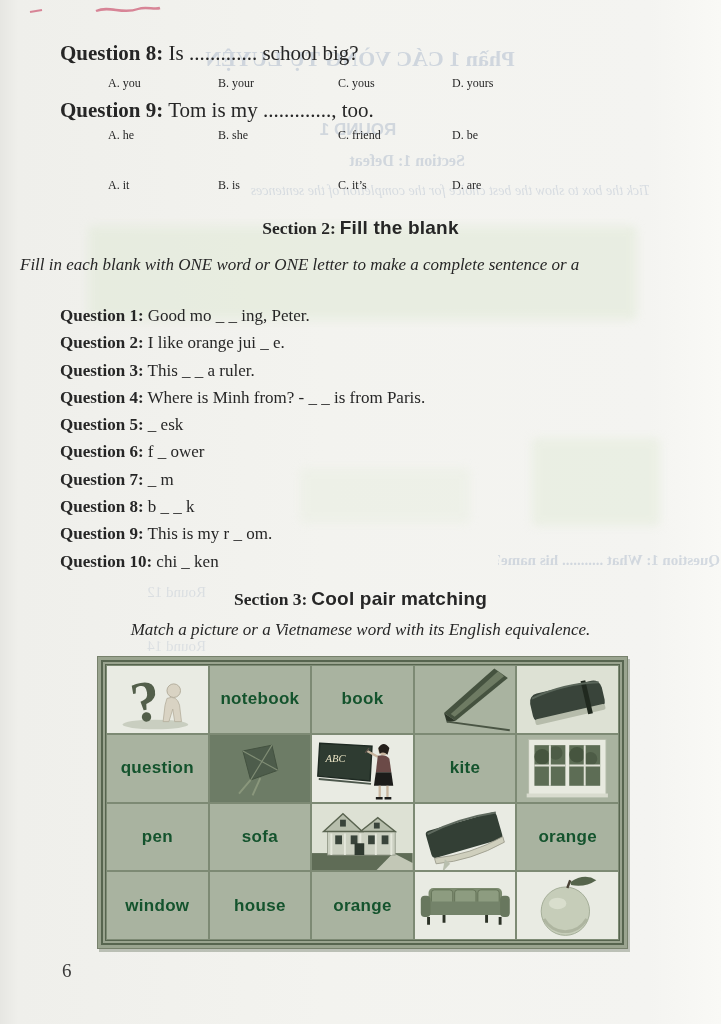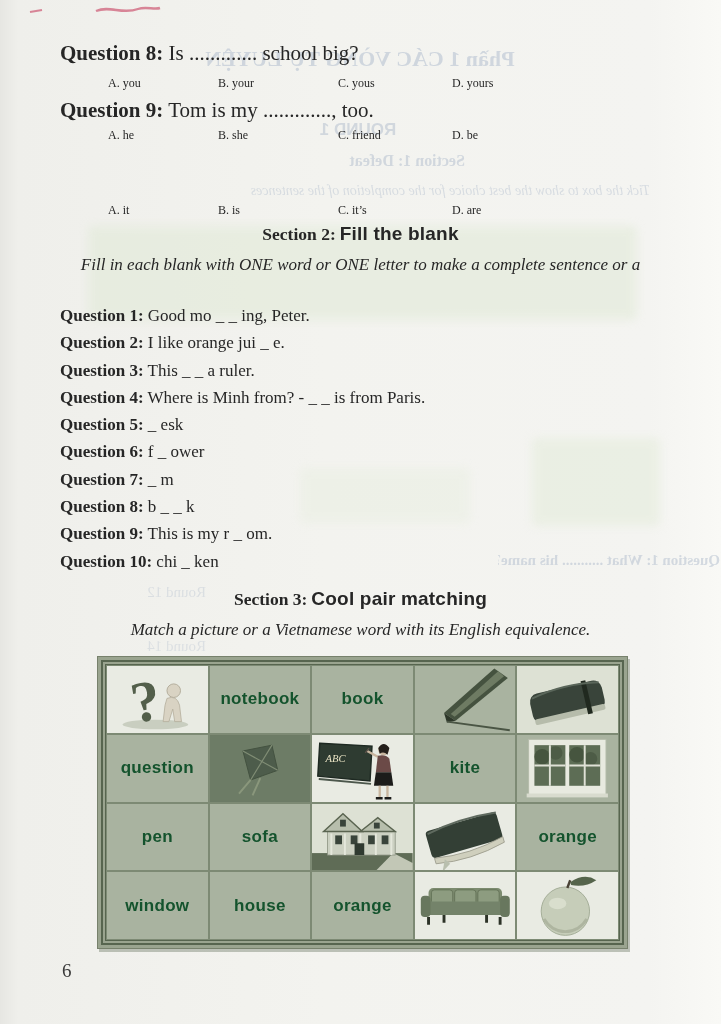--- a/index.html
+++ b/index.html
@@ -30,22 +30,22 @@
   .content{position:absolute;inset:0;z-index:2;}
   .s1{position:absolute;left:60px;top:0;right:36px;height:215px;}
   .qline{position:absolute;left:0;font-size:21px;line-height:24px;white-space:nowrap;}
   .qline b{font-weight:bold;}
   .optrow{position:absolute;left:48px;right:0;display:grid;
           grid-template-columns:110px 120px 114px auto;font-size:12px;line-height:24px;}
   .opt{white-space:nowrap;}
   .shead{position:absolute;left:0;width:100%;text-align:center;white-space:nowrap;}
   .shead .lab{font-weight:bold;font-size:17.5px;font-family:"Liberation Serif",serif;}
   .shead .tit{font-weight:bold;font-size:19px;font-family:"Liberation Sans",sans-serif;letter-spacing:.2px;}
-  .s2head{top:223px;}
-  .instr{position:absolute;left:20px;right:20px;text-align:center;font-style:italic;
+  .s2head{top:217px;}
+  .instr{position:absolute;left:20px;right:20px;font-style:italic;
          font-size:17px;line-height:24px;white-space:nowrap;}
   .instr1{top:253px;}
   .instr2{top:278px;}
   .s2qs{position:absolute;left:60px;top:306px;}
   .q2line{height:27.3px;font-size:17px;white-space:nowrap;}
   .q2line b{font-weight:bold;}
   .s3head{top:588px;}
   .s3instr{position:absolute;left:20px;right:20px;top:620px;text-align:center;
            font-style:italic;font-size:17px;white-space:nowrap;}
   
@@ -101,21 +101,21 @@
           <div class="opt">C. yous</div>
           <div class="opt">D. yours</div>
         </div>
         <div class="qline" style="top: 98px;"><b>Question 9:</b><span> Tom is my ............., too.</span></div>
         <div class="optrow" style="top: 123px;">
           <div class="opt">A. he</div>
           <div class="opt">B. she</div>
           <div class="opt">C. friend</div>
           <div class="opt">D. be</div>
         </div>
-        <div class="optrow" style="top: 173px; margin-top: 25px;">
+        <div class="optrow" style="top: 173px;">
           <div class="opt">A. it</div>
           <div class="opt">B. is</div>
           <div class="opt">C. it’s</div>
           <div class="opt">D. are</div>
         </div>
       </div>
 
     <div class="shead s2head">
       <span class="lab">Section 2:</span>
       <span class="tit">Fill the blank</span>

